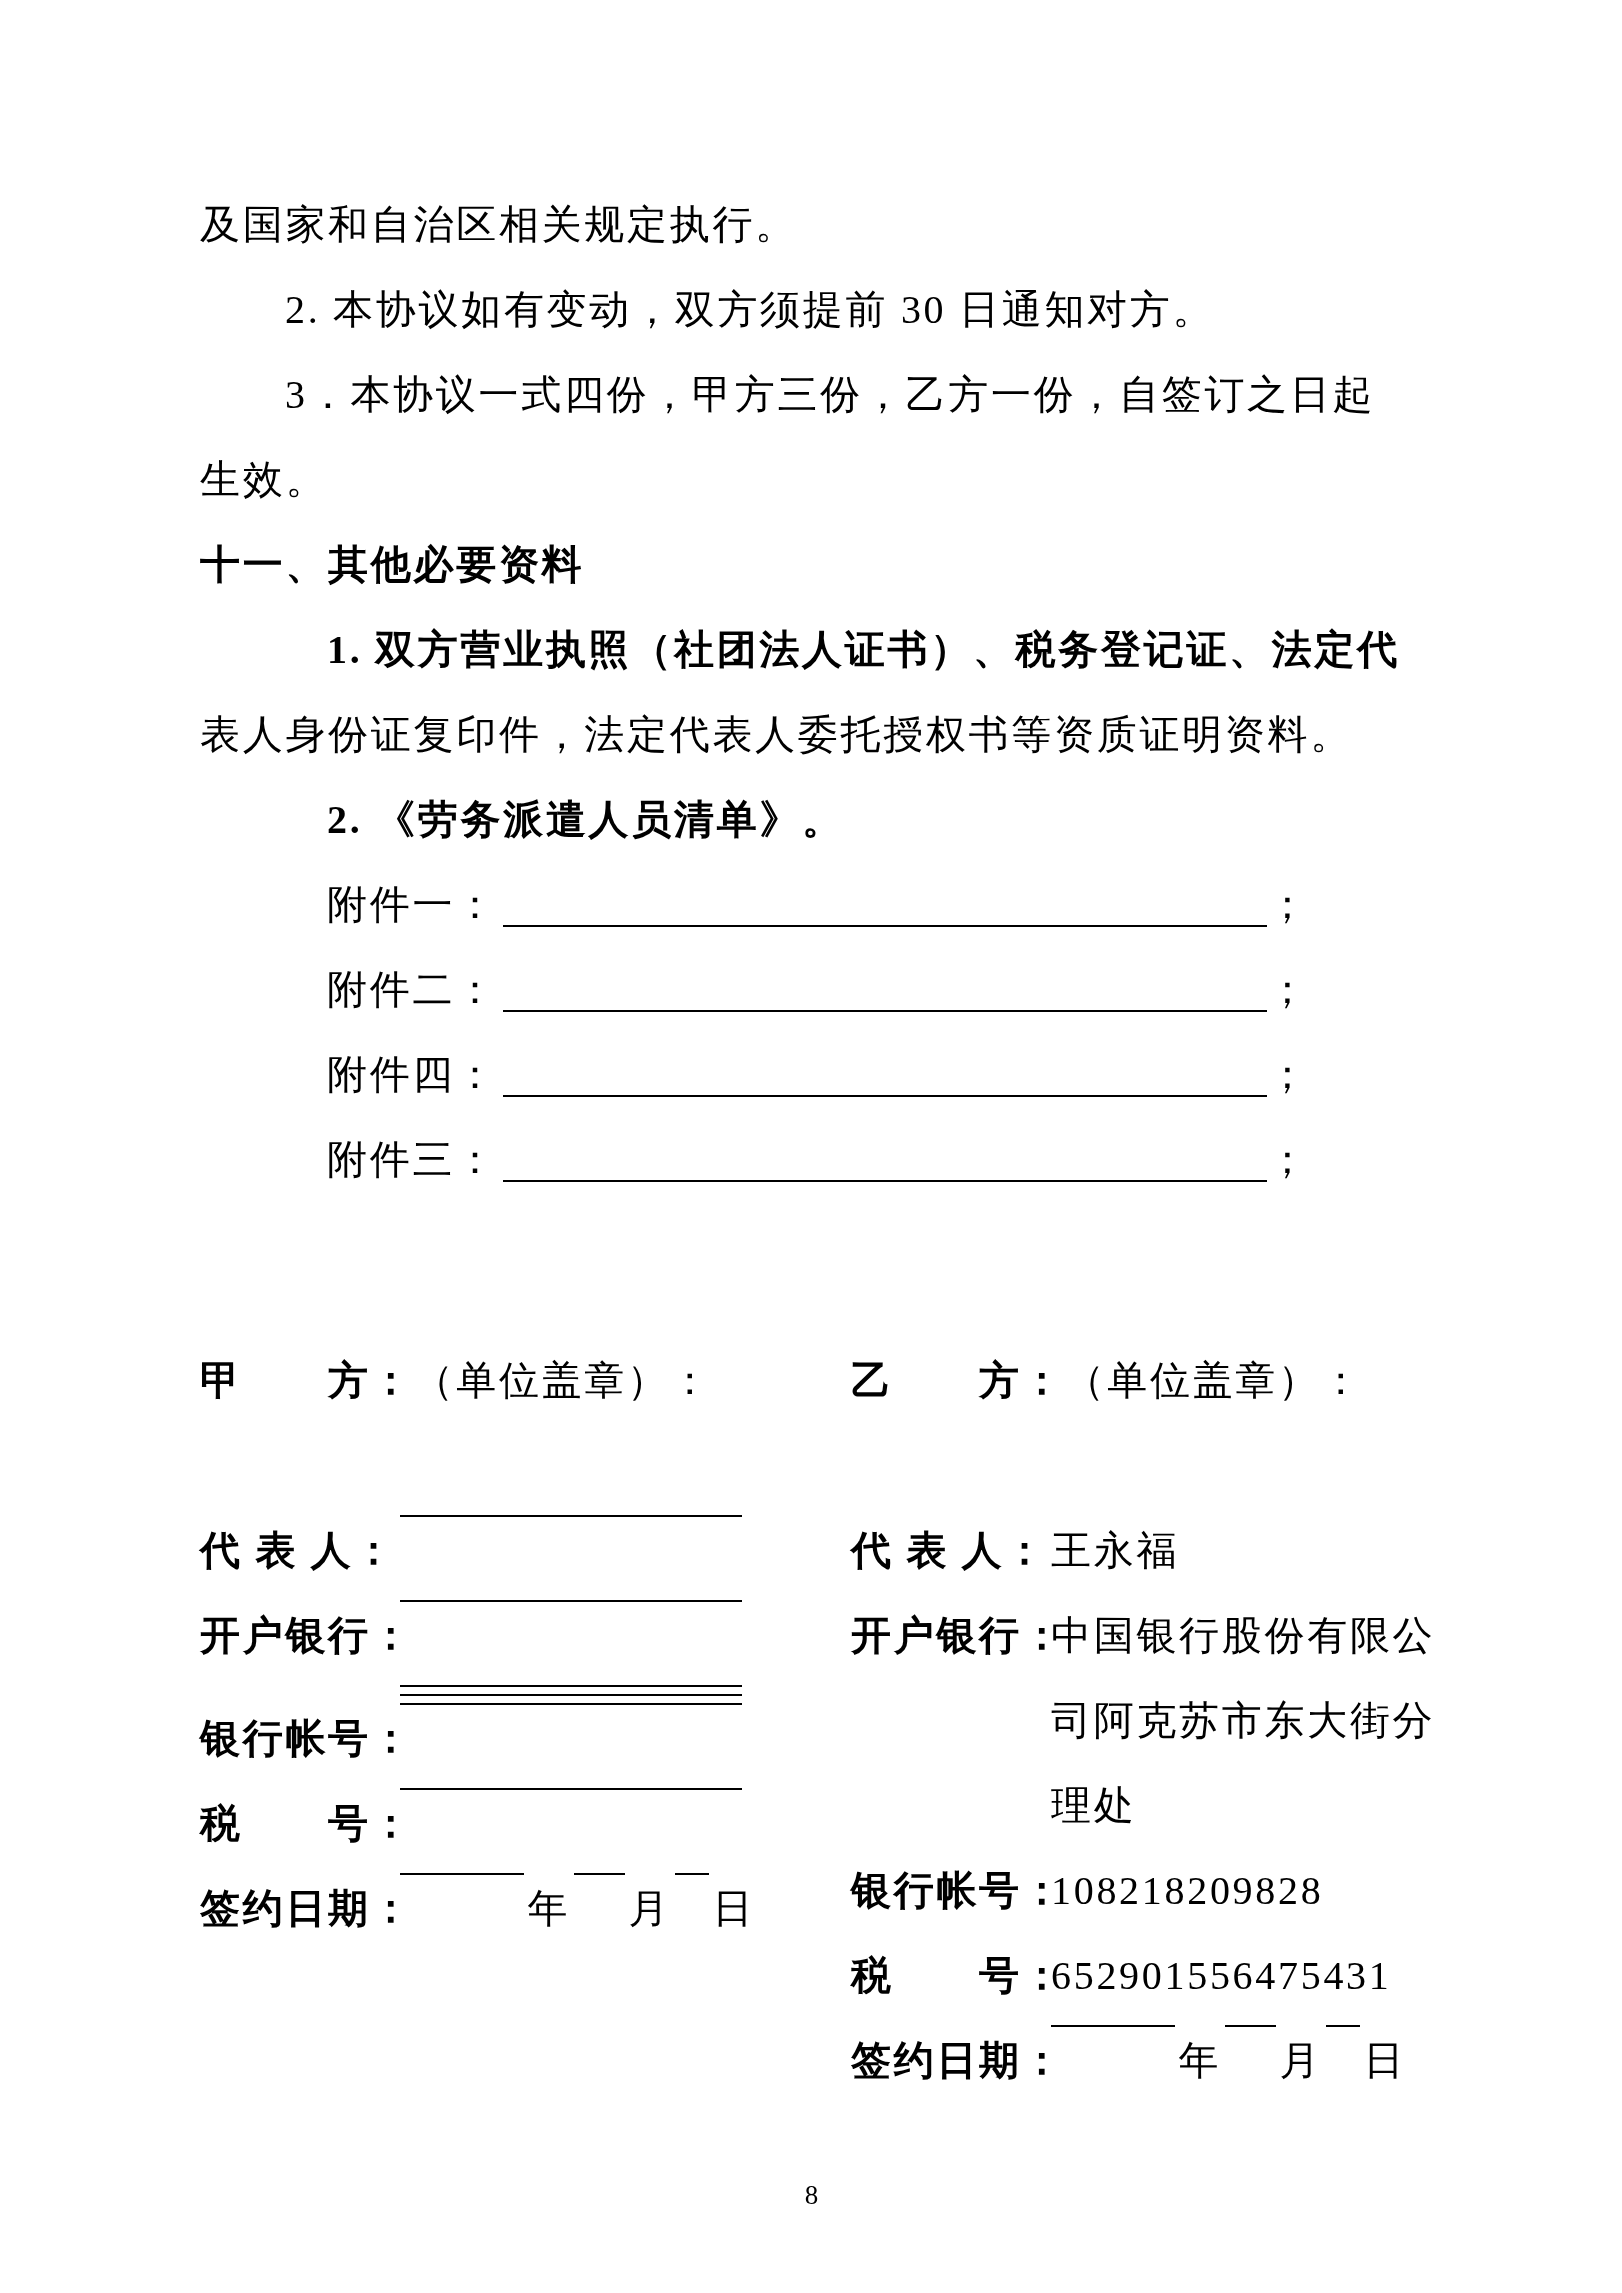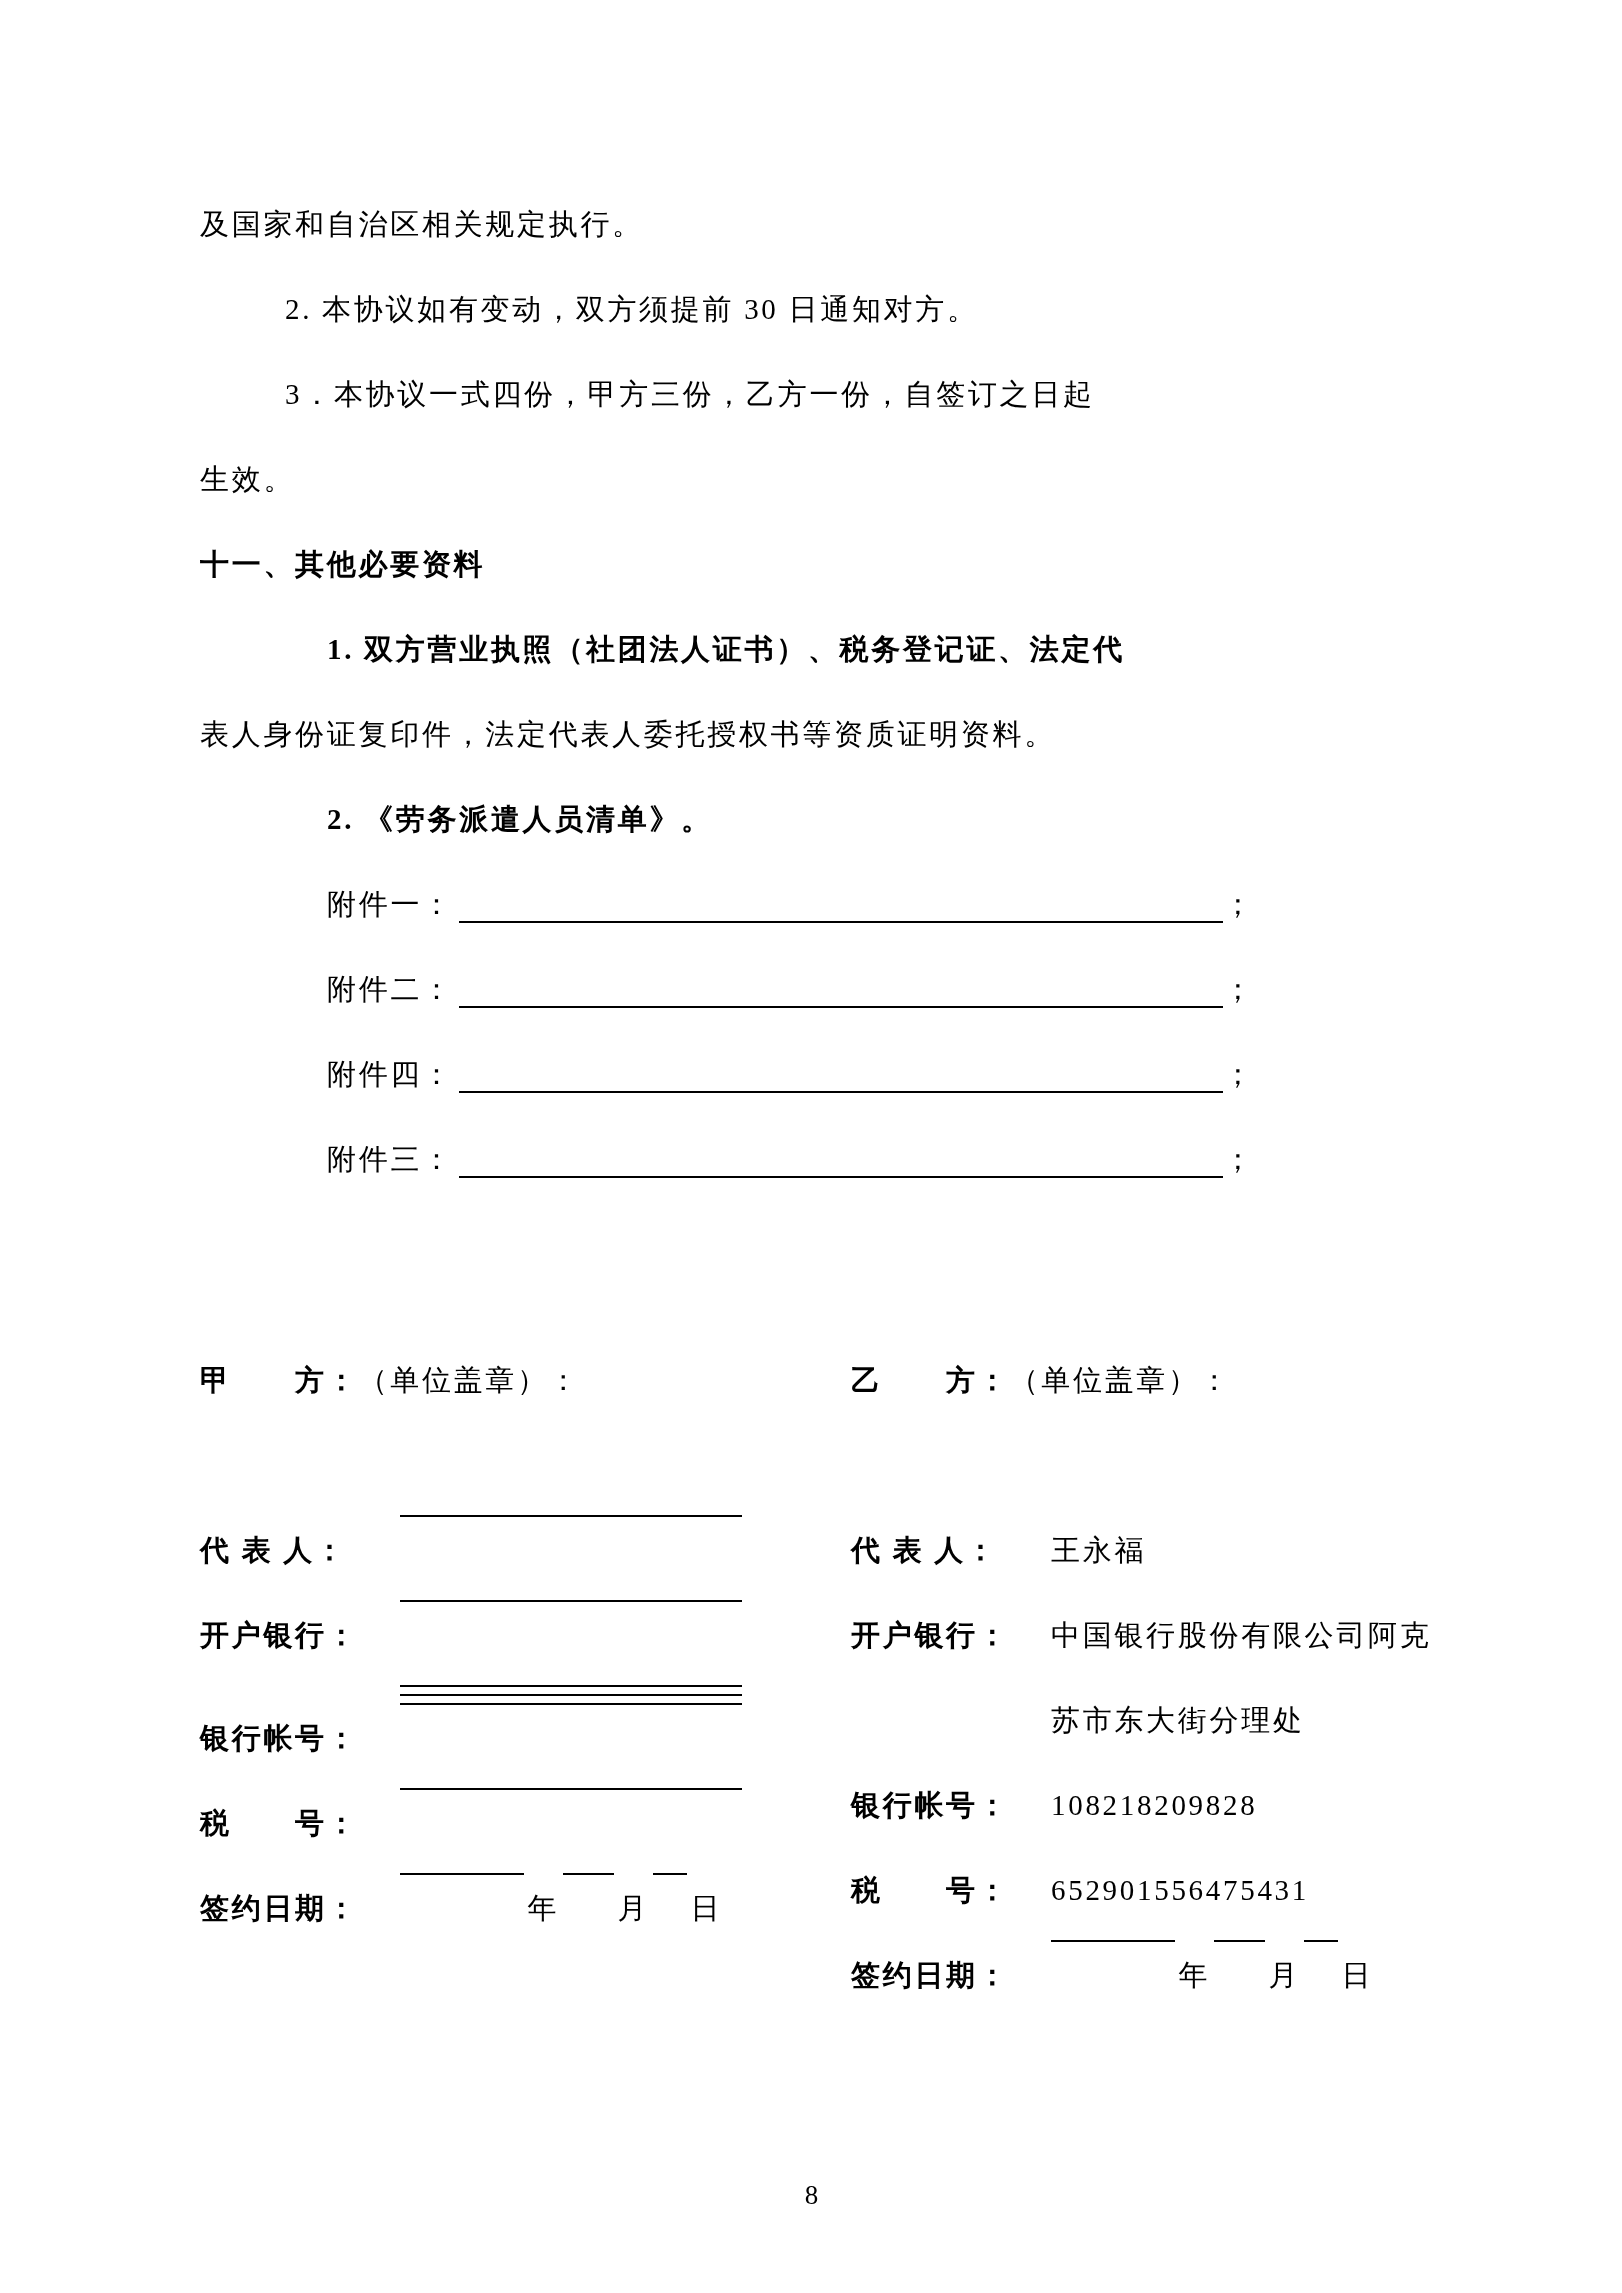--- a/index.html
+++ b/index.html
@@ -8,21 +8,21 @@
     position: relative;
     width: 1623px;
     height: 2294px;
     background: #ffffff;
     color: #000000;
     font-family: "Liberation Serif", "DejaVu Serif", serif;
     overflow: hidden;
   }
   .content {
     padding: 182px 187px 0 200px;
-    font-size: 29px;
+    font-size: 40px;
     line-height: 85px;
     letter-spacing: 2.7px;
   }
   .line { white-space: nowrap; }
   .indent2 { padding-left: 85px; }
   .indent3 { padding-left: 127px; font-weight: bold; }
   .heading { font-weight: bold; }
   .uline {
     display: inline-block;
     height: 9px;

